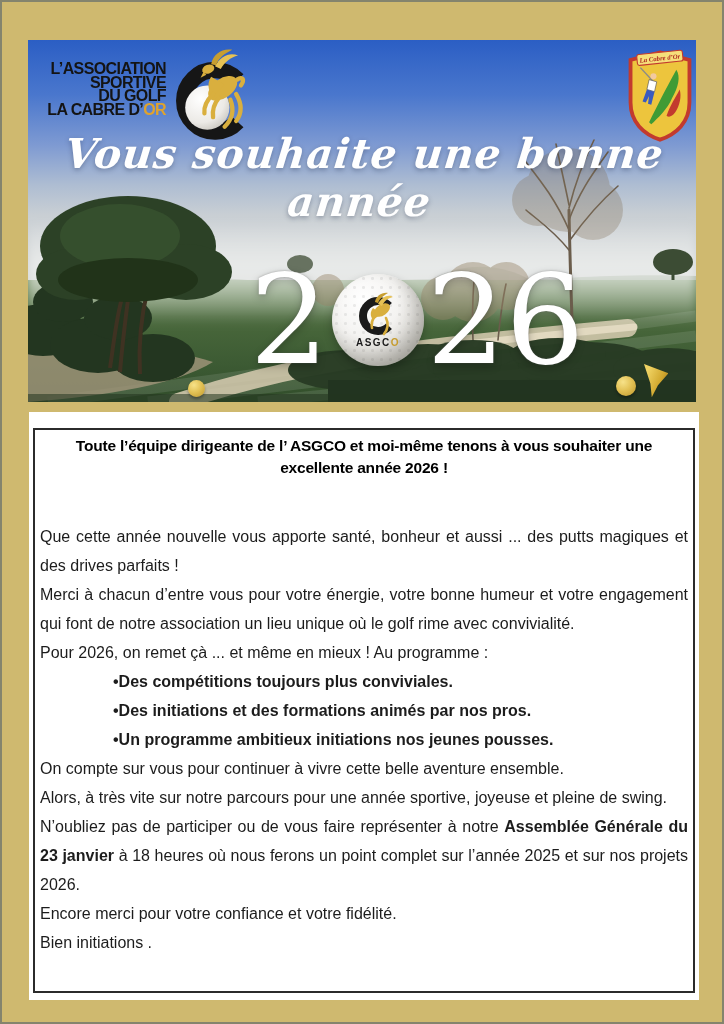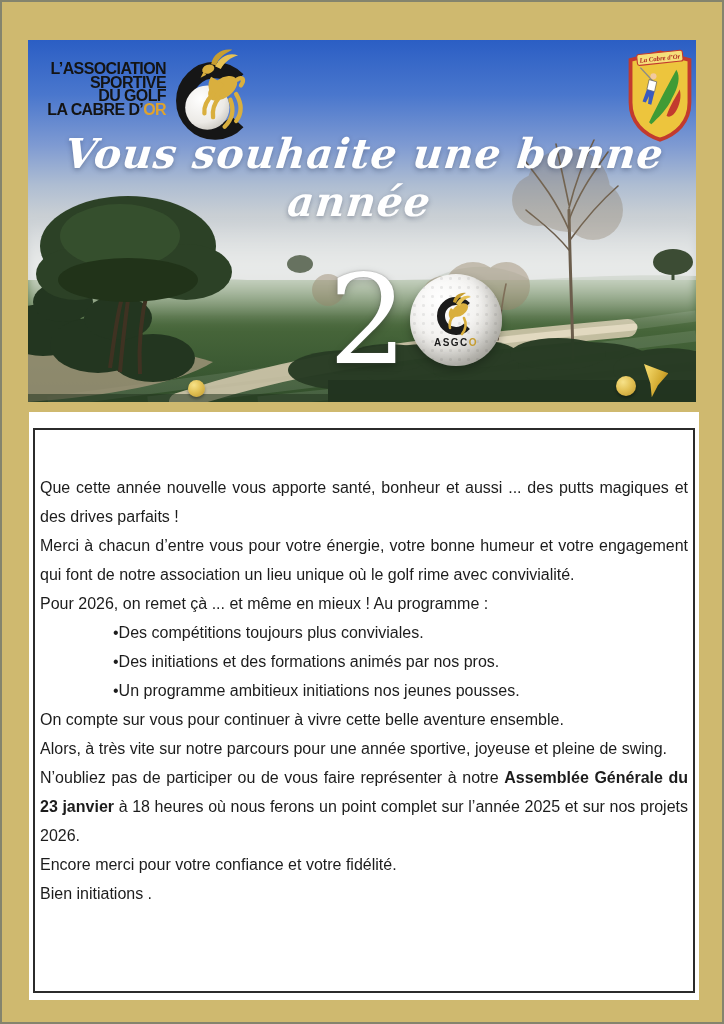--- a/index.html
+++ b/index.html
@@ -52,21 +52,21 @@
         transform:rotate(14deg);box-shadow:0 2px 2px rgba(0,0,0,.3);}
 
   
   .white-sec{position:absolute;left:27px;top:410px;width:670px;height:588px;background:#ffffff;}
   .tbox{position:absolute;left:4px;right:4px;top:16px;bottom:7px;
         border:2px solid #2b2b2b;padding:0 5px;box-sizing:border-box;overflow:hidden;}
   .headline{margin:5px 2px 0 2px;text-align:center;font-weight:bold;
         font-size:15.5px;line-height:22px;color:#000;letter-spacing:-0.2px;}
   .letter-body{margin-top:43px;color:#1c1c1c;font-size:16px;line-height:29px;}
   .letter-body p{margin:0;text-align:justify;}
-  .bullet-line{padding-left:73px;text-align:left;}
+  .bullet-line{padding-left:73px;text-align:left;font-weight:bold;}
 </style>
 </head>
 <body>
 
 <div class="page">
 
   <div class="photo">
 
     <svg class="scene" viewBox="0 0 668 362">
       <defs>
@@ -236,30 +236,32 @@
             <path d="M33 20 C37 13 43 10 48 13 C43 14 39 17 37 22 Z" fill="#e7c254"></path>
             <path d="M28 24 C25 28 25 32 28 36 L36 30 Z"></path>
           </g>
           <g stroke="#d9af3e" stroke-width="2.6" fill="none" stroke-linecap="round">
             <path d="M30 32 C27 36 26 40 27 44"></path>
               <path d="M41 34 C44 40 43 45 39 50"></path>
           </g>
           <text x="33" y="62" text-anchor="middle" font-size="10" font-weight="bold" letter-spacing="1.5" font-family="Liberation Sans, sans-serif" fill="#1b1b1b"><tspan>ASGC</tspan><tspan fill="#c69c2e">O</tspan></text>
         </svg>
       </span>
+      <span class="digit">26</span>
     </div>
 
     <div class="ballgold ball-left"></div>
     <div class="ballgold ball-right"></div>
     <div class="tee"></div>
   </div>
 
   <div class="white-sec">
     <div class="tbox">
 
+      <div class="headline">Toute l’équipe dirigeante de l’ ASGCO et moi-même tenons à vous souhaiter une excellente année 2026 !</div>
 
       <div class="letter-body">
         <p>Que cette année nouvelle vous apporte santé, bonheur et aussi ... des putts magiques et des drives parfaits !</p>
         <p>Merci à chacun d’entre vous pour votre énergie, votre bonne humeur et votre engagement qui font de notre association un lieu unique où le golf rime avec convivialité.</p>
         <p>Pour 2026, on remet çà ... et même en mieux ! Au programme :</p>
 
         <p class="bullet-line"><span>•</span><span>Des compétitions toujours plus conviviales.</span></p>
         <p class="bullet-line"><span>•</span><span>Des initiations et des formations animés par nos pros.</span></p>
         <p class="bullet-line"><span>•</span><span>Un programme ambitieux initiations nos jeunes pousses.</span></p>
 

